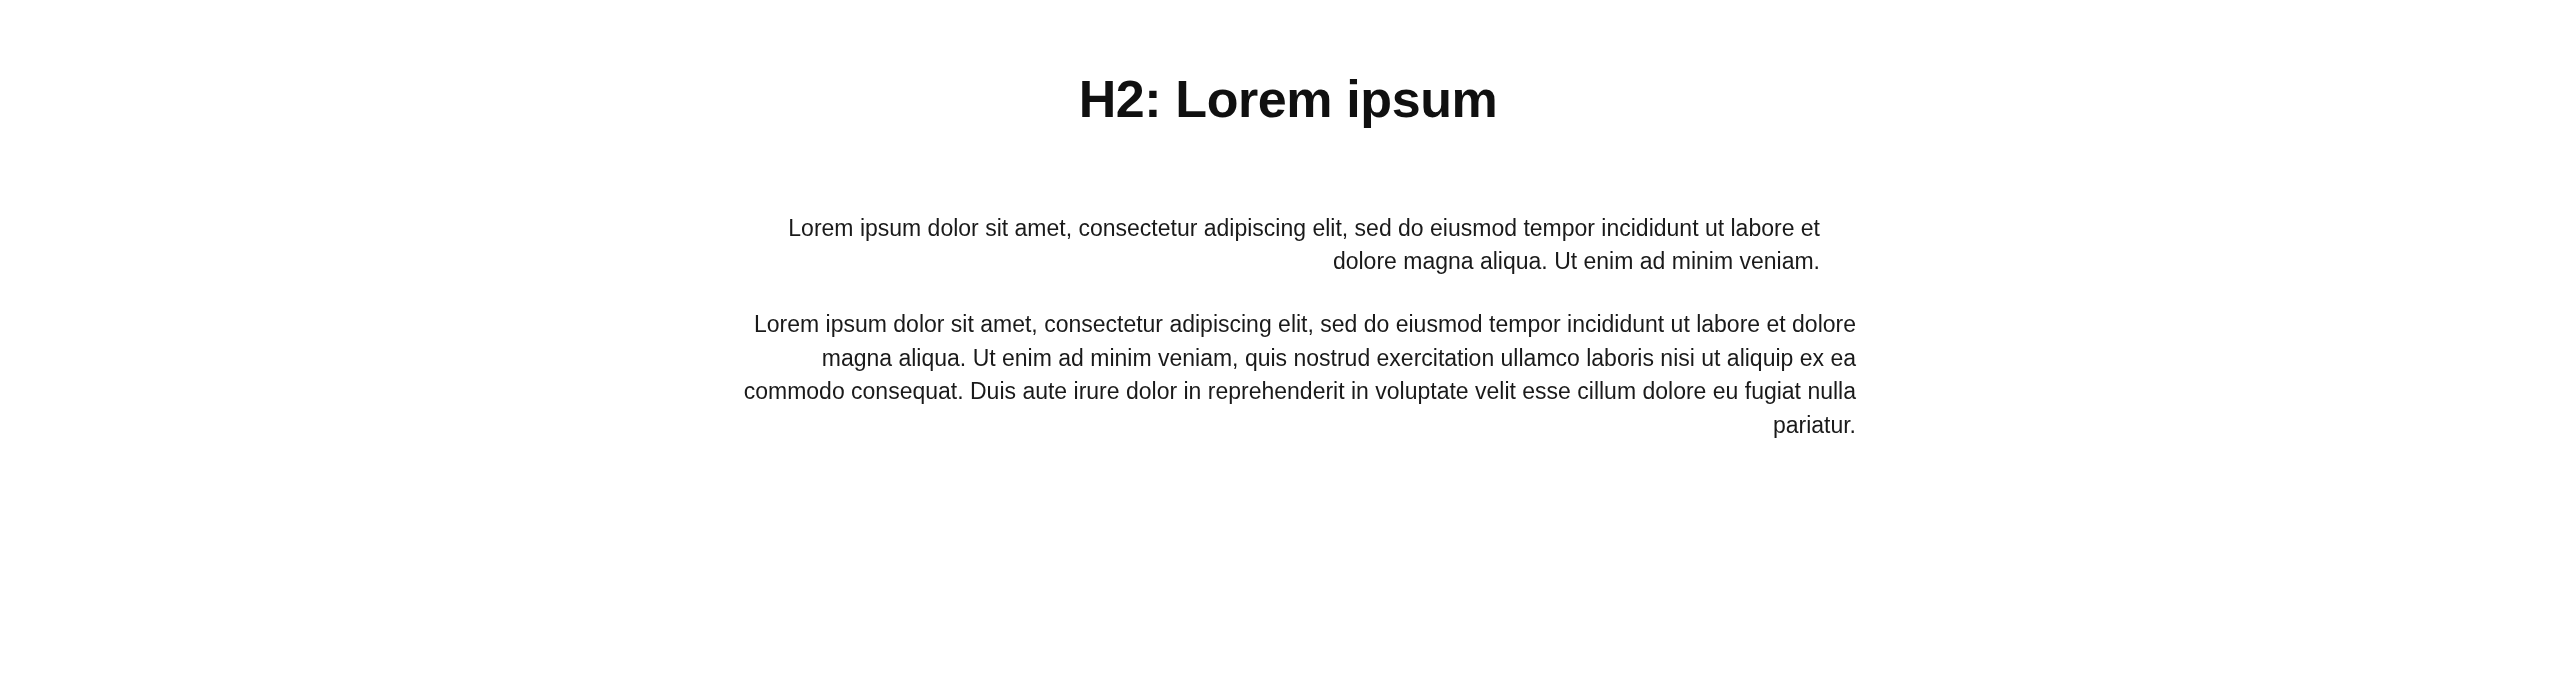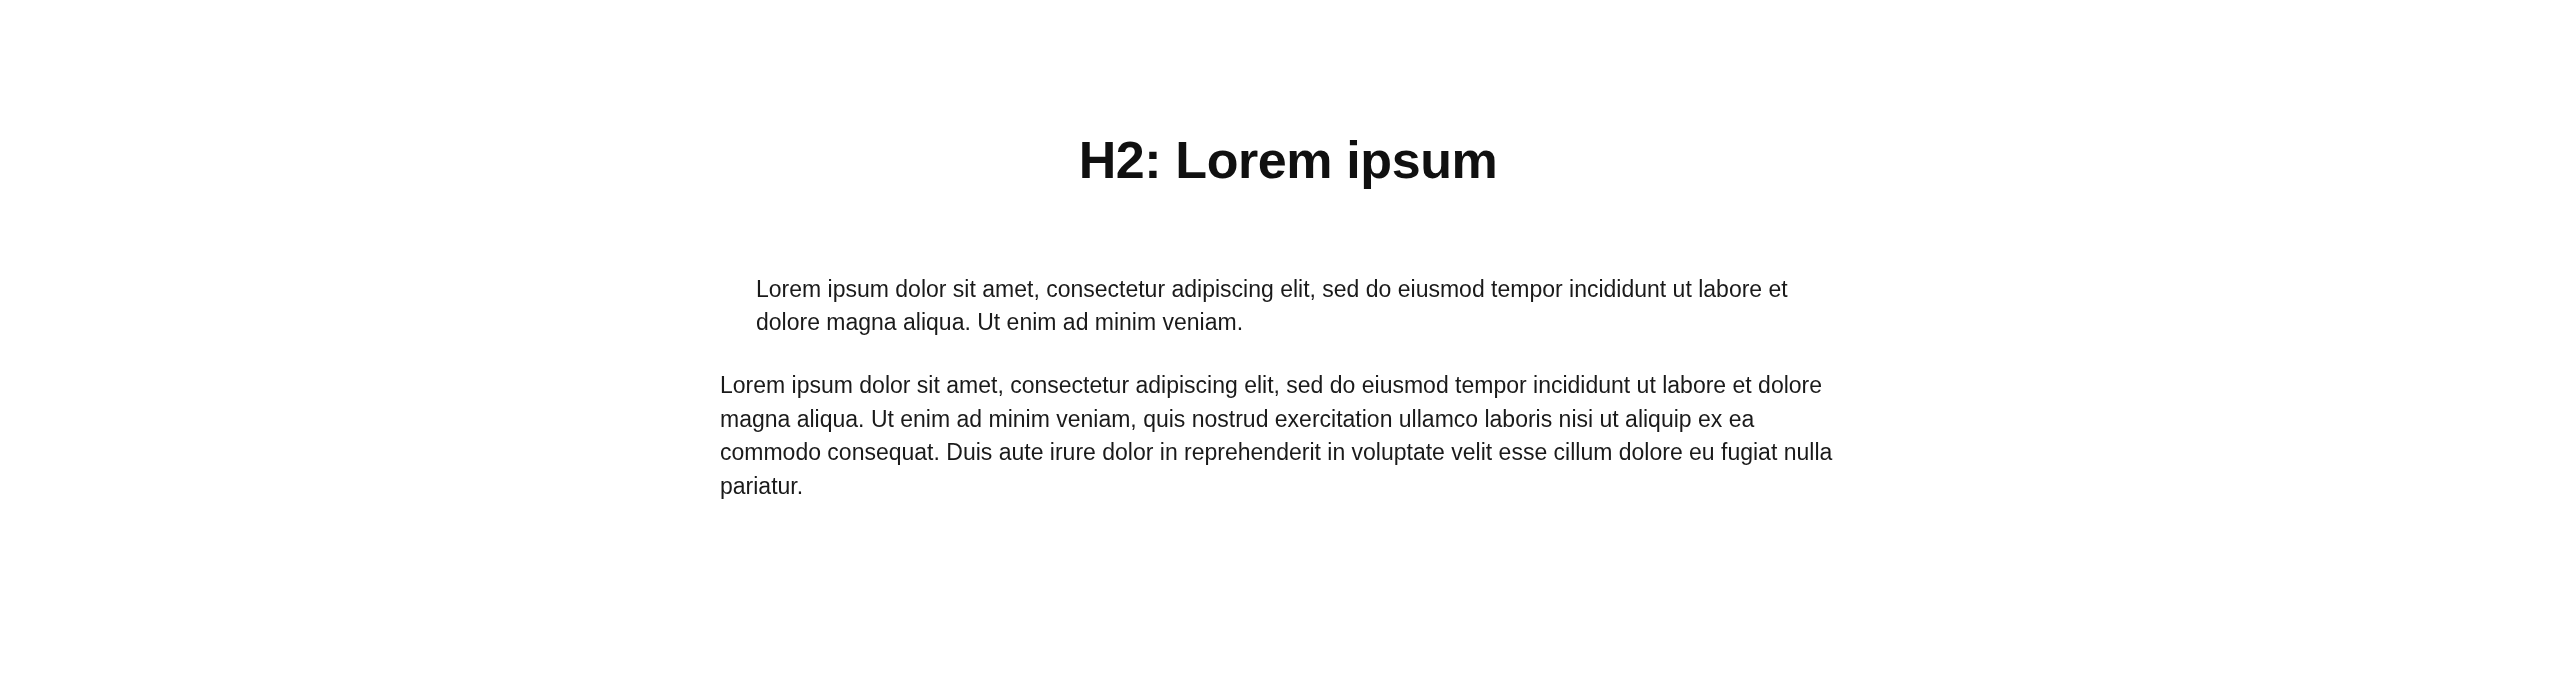--- a/index.html
+++ b/index.html
@@ -16,38 +16,38 @@
   }
   .page {
     width: 2576px;
     height: 674px;
     box-sizing: border-box;
     display: block;
     position: relative;
   }
   .content {
     width: 1145px;
-    margin: 16px auto;
-    padding-top: 115px;
+    margin: 0 auto;
+    padding-top: 70px;
     text-align: center;
   }
   .heading {
     font-size: 52px;
     line-height: 1.15;
     font-weight: 700;
     letter-spacing: -0.4px;
     margin: 0 0 82px 0;
     color: #101010;
   }
   .para {
     font-size: 23px;
     line-height: 1.45;
     margin: 0 auto 30px auto;
     color: #1a1a1a;
-    text-align: left;
+    text-align: right;
   }
   .para-1 {
     max-width: 1064px;
   }
   .para-2 {
     max-width: 1136px;
     margin-bottom: 0;
   }
 </style>
 </head>

